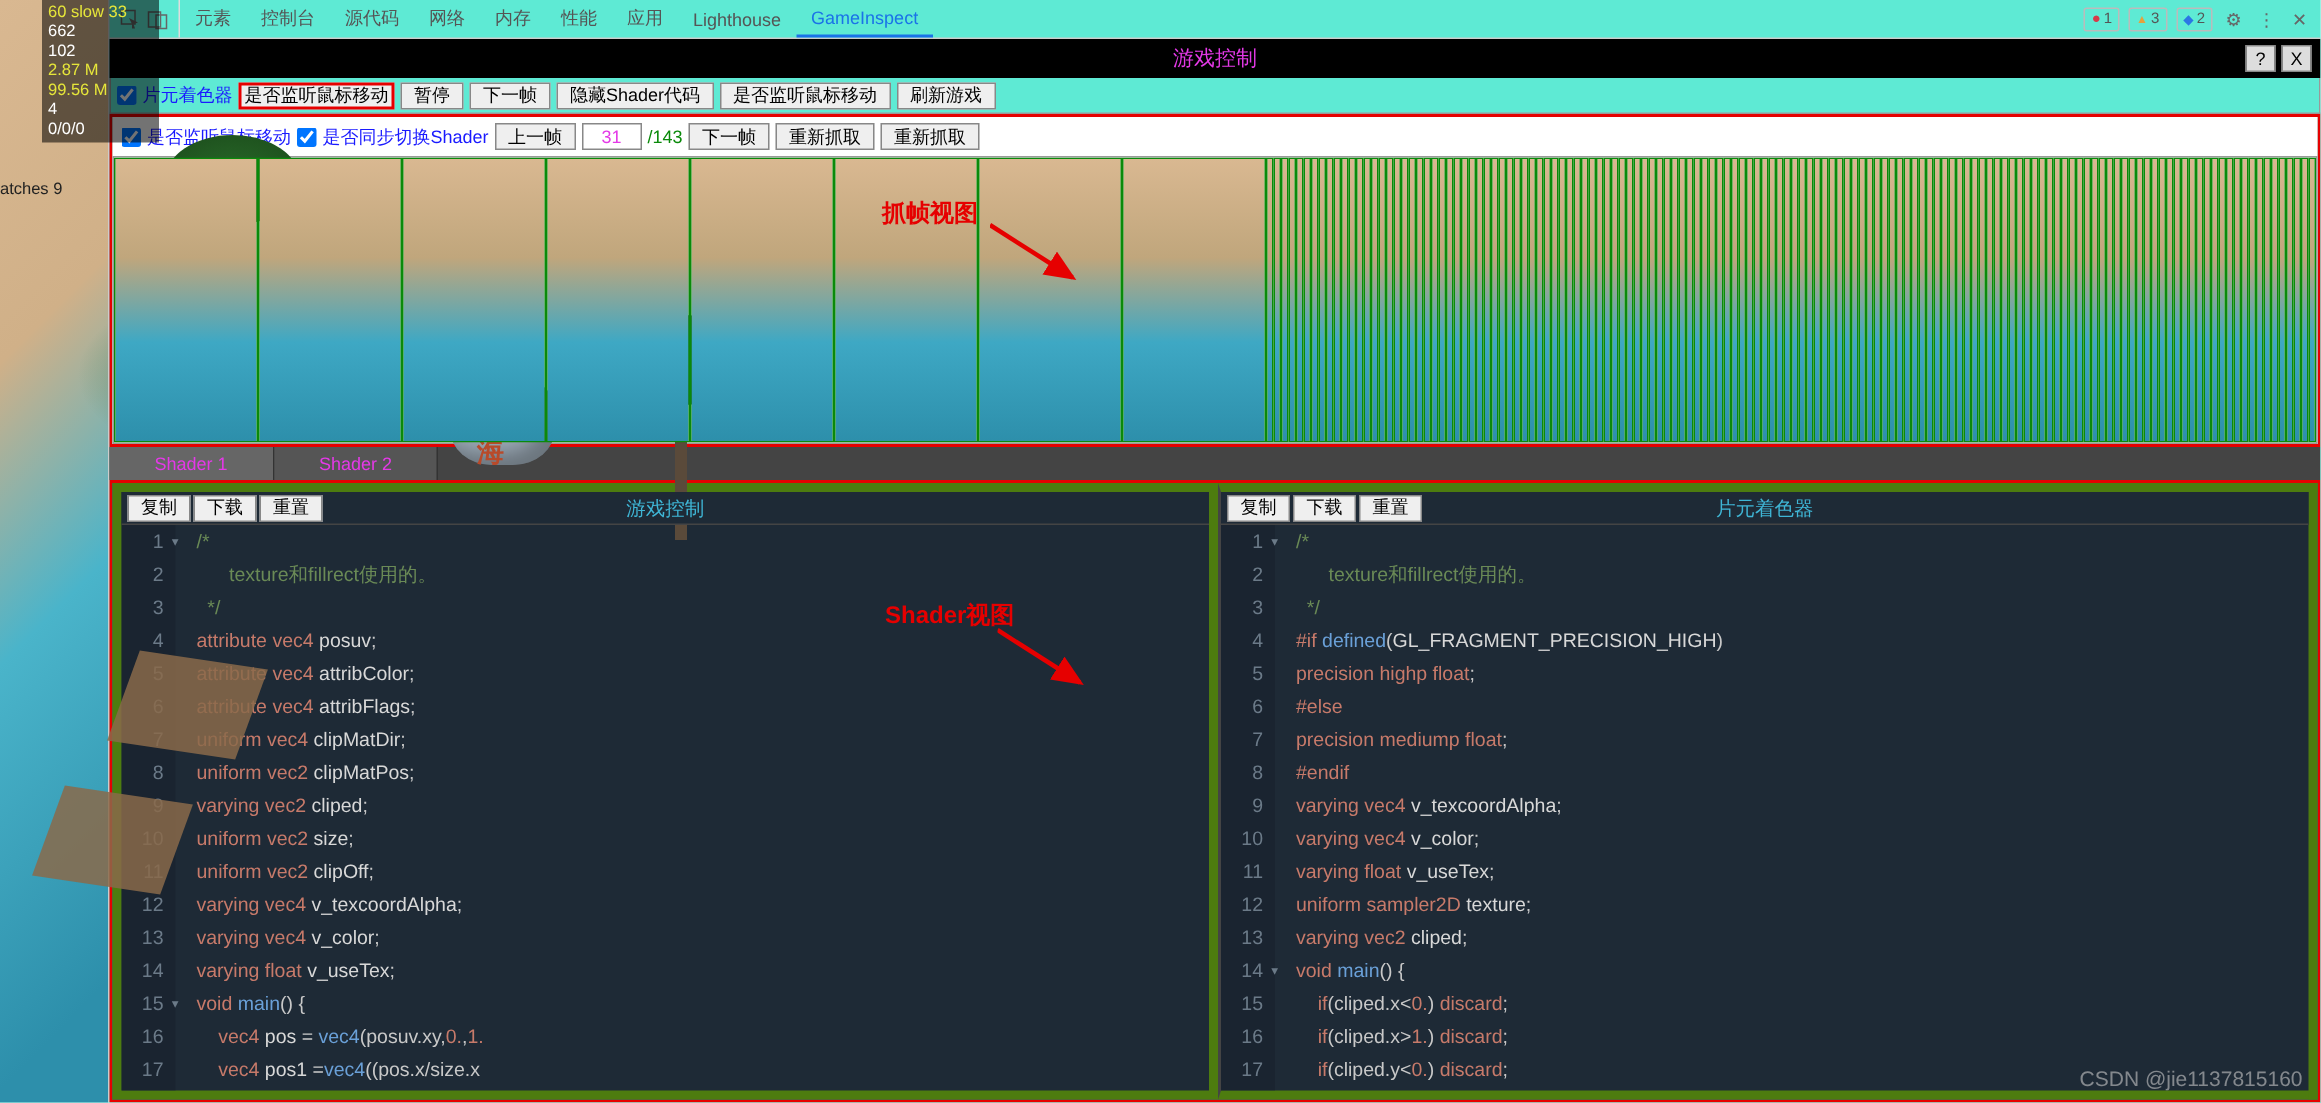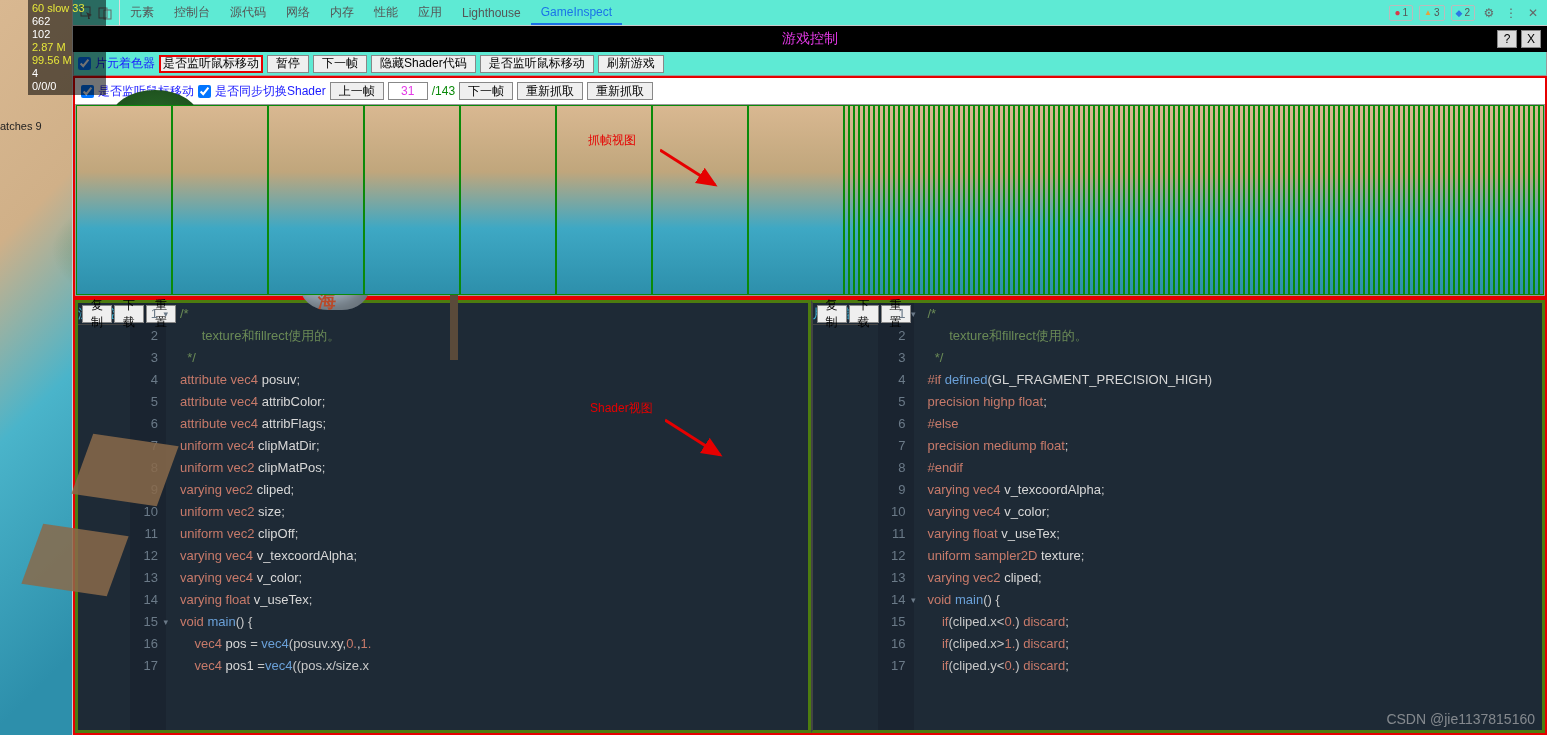--- a/index.html
+++ b/index.html
@@ -38,33 +38,33 @@
 .frame-ctrl { height:26px; display:flex; align-items:center; gap:4px; padding:0 6px; font-size:12px; background:#fff; }
 .frame-ctrl .num-input { width:40px; border:1px solid #888; text-align:center; color:#e439e7; font-size:12px; height:18px; }
 .frame-ctrl .total { color:#0a8a0a; }
 .frame-ctrl label { color:#1a1aff; }
 .frames-strip { height:192px; display:flex; gap:0; overflow:hidden; background:#fff; border:1px solid #999; }
 .frame-cell { border:1px solid #0a8a0a; background:linear-gradient(180deg,#d9b891 0%,#c0a67c 35%,#3ea8c4 65%,#2d8fab 100%); position:relative; }
 .shader-tabs { height:22px; display:flex; background:#444; }
 .sh-tab { padding:0 30px; font-size:12px; color:#e439e7; display:flex; align-items:center; background:#555; border-right:1px solid #333; cursor:pointer; }
 .sh-tab.active { background:#666; }
 .editors { flex:1; display:flex; min-height:0; }
-.editor { flex:1; display:flex; flex-direction:row; min-width:0; border:3px solid #4d7c0f; background:#1e2a36; }
+.editor { flex:1; display:flex; flex-direction:column; min-width:0; border:6px solid #4d7c0f; background:#1e2a36; }
 .editor + .editor { border-left:2px solid #444; }
 .ed-hdr { height:22px; display:flex; align-items:center; justify-content:center; background:#1e2a36; border-bottom:1px solid #444; position:relative; }
 .ed-hdr-title { color:#3fb6d6; font-size:13px; }
 .ed-hdr-btns { position:absolute; left:4px; display:flex; gap:2px; }
 .ed-body { flex:1; display:flex; overflow:hidden; font-family:Consolas,monospace; font-size:13px; line-height:22px; }
 .gutter { width:36px; text-align:right; padding-right:8px; color:#6b7a88; background:#1a2430; }
 .gutter .f{color:#6b7a88;position:relative}
 .gutter .f::after{content:"▾";position:absolute;right:-10px;color:#6b7a88;font-size:9px}
 .code { flex:1; padding-left:14px; color:#c8c8c8; white-space:pre; overflow:hidden; }
 .c-com{color:#6a8a56}.c-kw{color:#c77a6a}.c-type{color:#c77a6a}.c-id{color:#d8d8d8}.c-fn{color:#6aa0d8}.c-num{color:#c77a6a}.c-pp{color:#c77a6a}.c-mac{color:#6aa0d8}
 .red-border-area { border:2px solid #e60000; }
-.annot { position:absolute; color:#e60000; font-size:12px; font-weight:400; pointer-events:none; z-index:50; }
+.annot { position:absolute; color:#e60000; font-size:16px; font-weight:700; pointer-events:none; z-index:50; }
 .arrow { position:absolute; z-index:49; pointer-events:none; }
 .watermark { position:absolute; right:12px; bottom:8px; color:rgba(200,200,200,.6); font-size:14px; z-index:60; }
 .dock { width:90px; height:60px; background:#8a6a4a; position:absolute; transform:skewX(-20deg) skewY(8deg); opacity:.85; }
 .palm { position:absolute; width:8px; height:120px; background:#5a4a3a; }
 .palm::before{content:"";position:absolute;top:-30px;left:-40px;width:90px;height:60px;background:radial-gradient(#2a6a2a,#1a4a1a);border-radius:50%}
 .stone { position:absolute; width:70px; height:60px; background:#9aa8b4; border-radius:40%; box-shadow:inset -8px -8px 12px rgba(0,0,0,.3); }
 .stone-text { position:absolute; color:#b84a2a; font-size:18px; font-weight:bold; }
 </style>
 </head>
 <body>
@@ -303,20 +303,24 @@
         <div class="frame-cell" style="width: 5px;"></div>
         <div class="frame-cell" style="width: 5px;"></div>
         <div class="frame-cell" style="width: 5px;"></div>
         <div class="frame-cell" style="width: 5px;"></div>
         <div class="frame-cell" style="width: 5px;"></div>
         <div class="frame-cell" style="width: 5px;"></div>
         <div class="frame-cell" style="width: 5px;"></div>
       </div>
   </div>
 
+  <div class="shader-tabs">
+    <div class="sh-tab active">Shader 1</div>
+    <div class="sh-tab">Shader 2</div>
+  </div>
 
   <div class="editors red-border-area">
     <div class="editor">
       <div class="ed-hdr">
         <div class="ed-hdr-btns">
           <span class="btn">复制</span>
           <span class="btn">下载</span>
           <span class="btn">重置</span>
         </div>
         <span class="ed-hdr-title">游戏控制</span>

